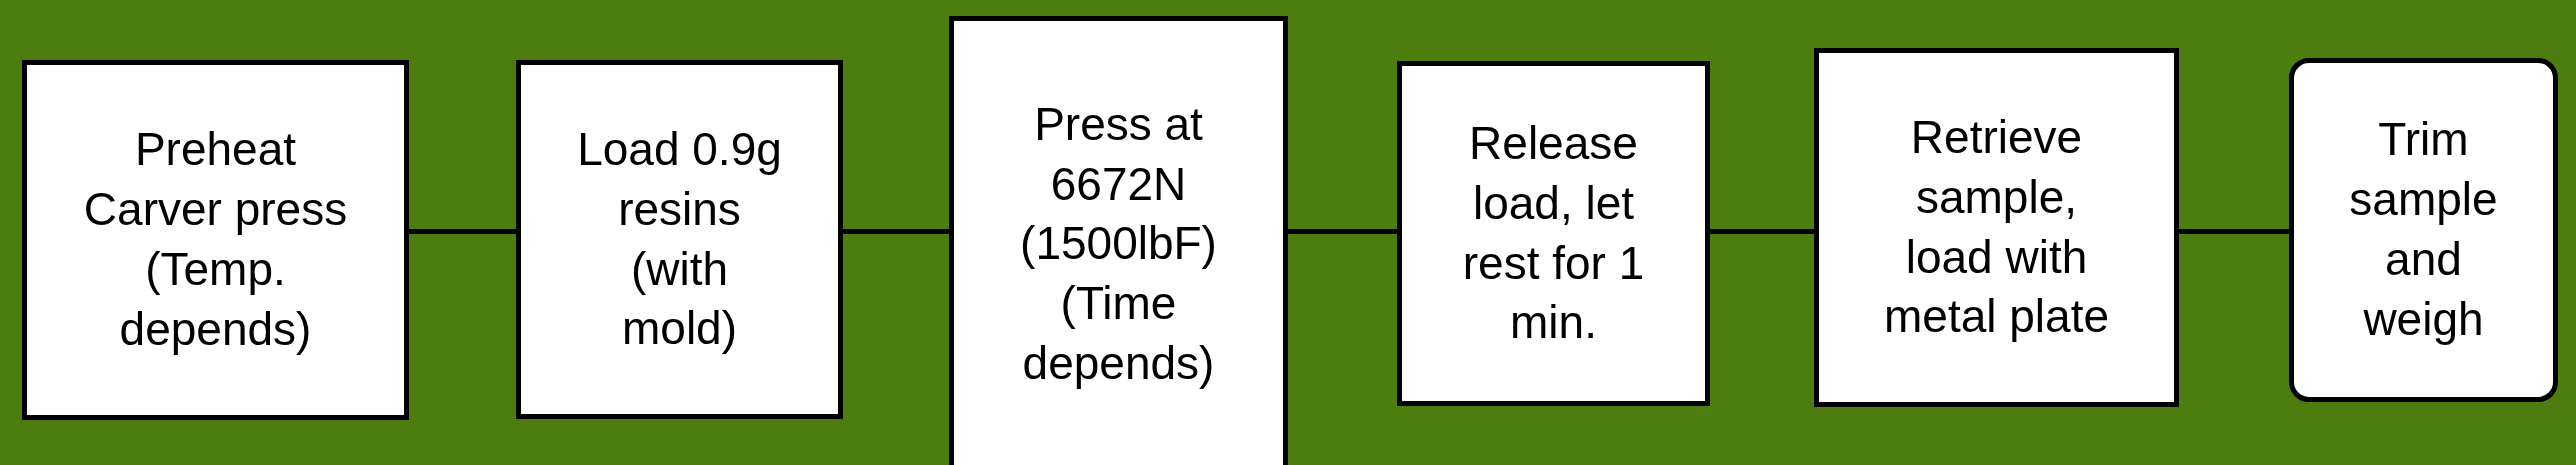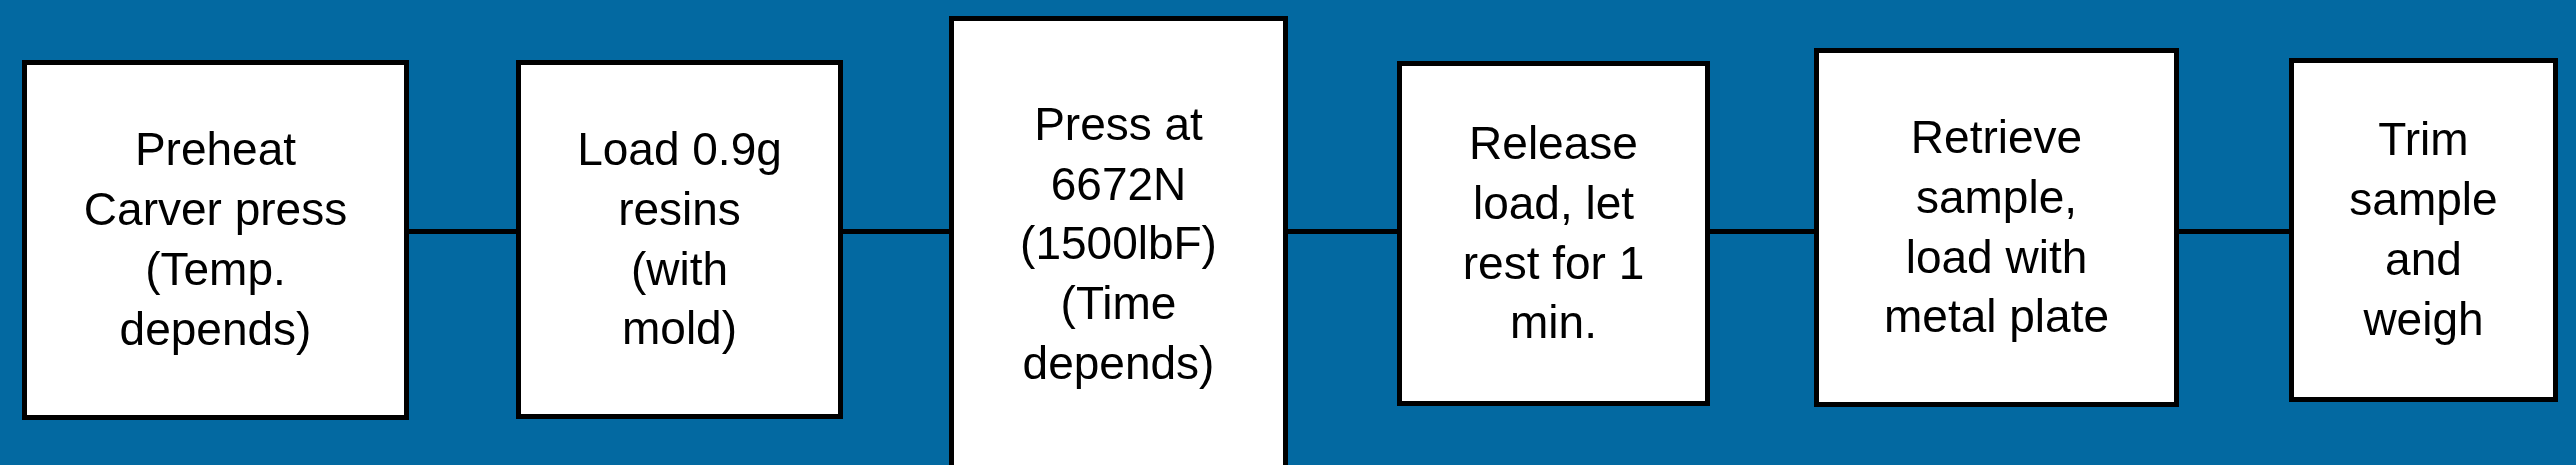--- a/index.html
+++ b/index.html
@@ -8,21 +8,21 @@
     background: #ffffff;
   }
   body {
     font-family: "Liberation Sans", sans-serif;
     color: #000000;
   }
   #canvas {
     position: relative;
     width: 2576px;
     height: 466px;
-    background: #0369a1;
+    background: #4d7c0f;
     overflow: hidden;
   }
   .node {
     position: absolute;
     box-sizing: border-box;
     border: 5.2px solid #000000;
     background: #ffffff;
     display: flex;
     align-items: center;
     justify-content: center;
@@ -86,21 +86,21 @@
 min.</span>
   </div>
 
   <div class="node" style="left: 1814px; top: 48px; width: 365px; height: 359px;">
     <span class="node-label">Retrieve
 sample,
 load with
 metal plate</span>
   </div>
 
-  <div class="node" style="left: 2289px; top: 58px; width: 269px; height: 344px;">
+  <div class="node" style="left: 2289px; top: 58px; width: 269px; height: 344px; border-radius: 20px;">
     <span class="node-label">Trim
 sample
 and
 weigh</span>
   </div>
 
 </div>
 
 
 </body></html>

